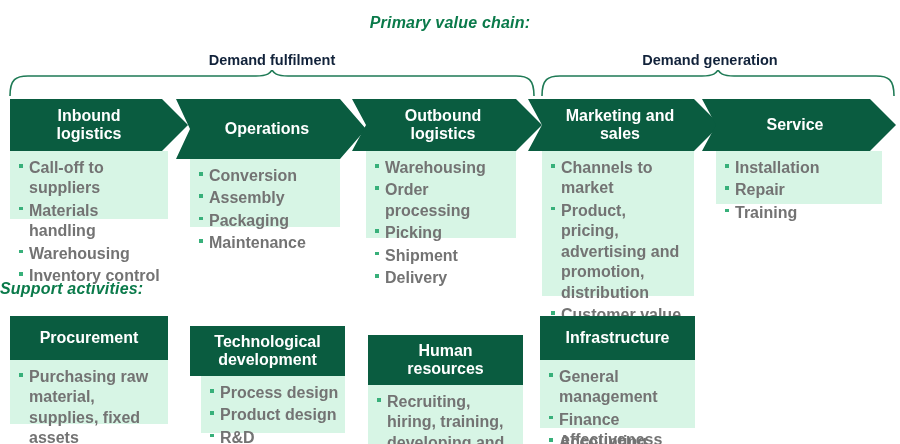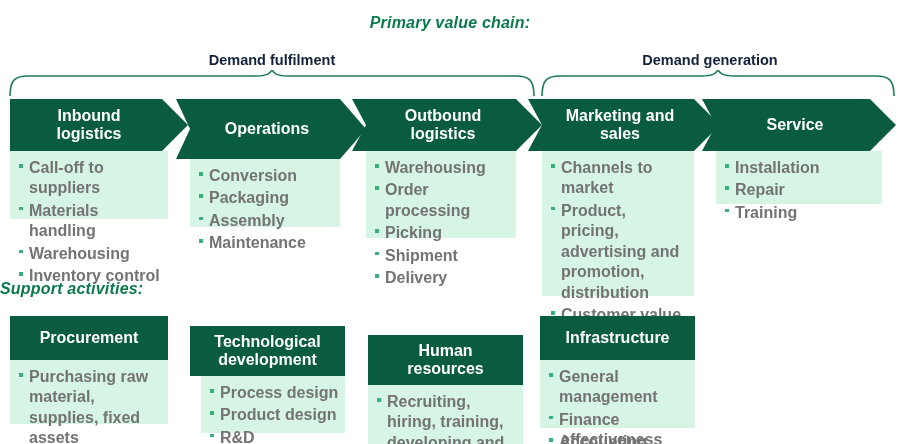--- a/index.html
+++ b/index.html
@@ -148,22 +148,22 @@
 
 <div class="node arrow" id="node-operations" style="left:176px; top:99px; width:190px;">
   <div class="node-head" style="height:60px;">
     <span>
       <span>Operations</span>
     </span>
   </div>
   <div class="node-body" style="width:150px; margin-left:14px; height:68px;">
     <ul class="bullets">
       <li>Conversion</li>
+      <li>Assembly</li>
       <li>Packaging</li>
-      <li>Assembly</li>
       <li>Maintenance</li>
     </ul>
   </div>
 </div>
 
 <div class="node arrow" id="node-outbound-logistics" style="left:352px; top:99px; width:190px;">
   <div class="node-head" style="height:52px;">
     <span>
       <span>Outbound</span><br>
       <span>logistics</span>

